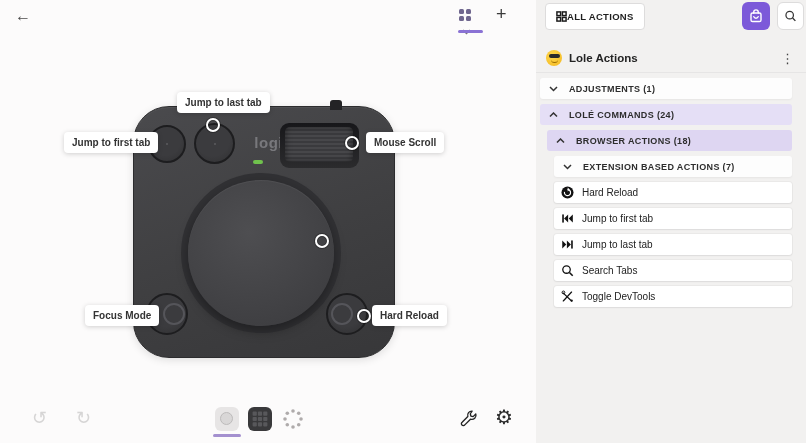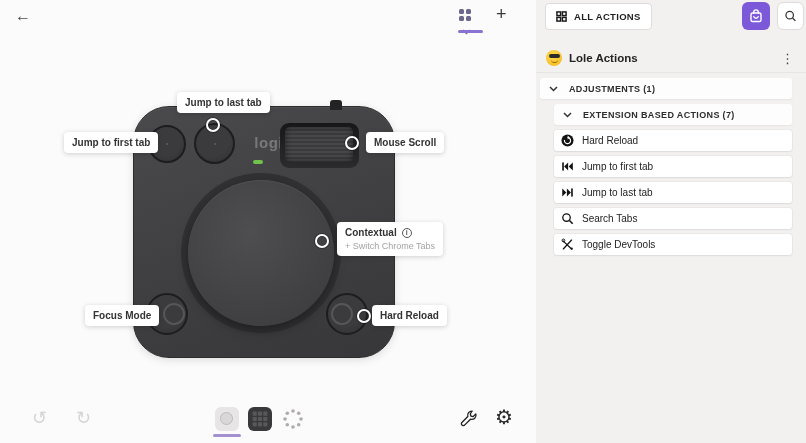--- a/index.html
+++ b/index.html
@@ -65,21 +65,21 @@
   .tg-dial{left:215px;background:#e7e5e5;}
   .tg-dial .c{position:absolute;left:5px;top:5px;width:13px;height:13px;border-radius:50%;background:#d9d7d7;border:1px solid #bdbbbb;}
   .tg-underline{position:absolute;left:213px;top:434px;width:28px;height:3px;border-radius:2px;background:#a490cf;}
   .tg-keypad{left:248px;background:#39393b;}
   .tg-ring{left:281px;background:transparent;}
   .wrench-btn{position:absolute;left:458px;top:409px;width:20px;height:20px;background:none;border:none;padding:0;cursor:pointer;}
   .gear-btn{position:absolute;left:489px;top:404px;font-size:20px;color:#2b2b2b;background:none;border:none;cursor:pointer;}
 
   
   .panel{position:absolute;left:536px;top:0;width:270px;height:443px;background:#f2f1f0;}
-  .all-actions-btn{position:absolute;left:9px;top:3px;height:27px;padding:0 10px;display:flex;align-items:center;gap:7px;
+  .all-actions-btn{position:absolute;left:9px;top:3px;height:27px;padding:0 10px;display:flex;align-items:center;
     background:#fff;border:1px solid #dddcdc;border-radius:4px;font-size:9.5px;font-weight:700;letter-spacing:.3px;color:#1f1f1f;cursor:pointer;}
   .store-btn{position:absolute;left:206px;top:2px;width:28px;height:28px;border-radius:6px;background:#7c59d9;border:none;
     display:flex;align-items:center;justify-content:center;cursor:pointer;}
   .search-btn{position:absolute;left:241px;top:2px;width:27px;height:28px;border-radius:6px;background:#fff;border:1px solid #dddcdc;
     display:flex;align-items:center;justify-content:center;cursor:pointer;}
   .profile-row{position:absolute;left:0;top:44px;width:270px;height:29px;display:flex;align-items:center;padding:0 10px;
     border-bottom:1px solid #e6e5e5;}
   .emoji{position:relative;width:16px;height:16px;border-radius:50%;background:radial-gradient(circle at 40% 35%,#ffd84d,#f3b71e);flex:0 0 auto;}
   .emoji .glasses{position:absolute;left:2.5px;top:4px;width:11px;height:4px;background:#2b2b2b;border-radius:2px;}
   .emoji .smile{position:absolute;left:4.5px;top:9px;width:7px;height:4px;border-bottom:1.6px solid #9c6b00;border-radius:0 0 7px 7px;}
@@ -148,27 +148,20 @@
     <div class="marker mk-jump-first"></div>
     <div class="marker mk-jump-last"></div>
     <div class="marker mk-mouse-scroll"></div>
     <div class="marker mk-contextual"></div>
     <div class="marker mk-focus-mode"></div>
     <div class="marker mk-hard-reload"></div>
 
     <div class="callout co-jump-last">Jump to last tab</div>
     <div class="callout co-jump-first">Jump to first tab</div>
     <div class="callout co-mouse-scroll">Mouse Scroll</div>
-    <div class="callout co-contextual">
-      <div class="row1">
-        <span>Contextual</span>
-        <span class="info-i">i</span>
-      </div>
-      <div class="sub">+ Switch Chrome Tabs</div>
-    </div>
     <div class="callout co-focus-mode">Focus Mode</div>
     <div class="callout co-hard-reload">Hard Reload</div>
 
     <button class="undo">↺</button>
     <button class="redo">↻</button>
 
     <div class="toggle tg-dial">
         <span class="c"></span>
       </div>
     <div class="tg-underline"></div>
@@ -252,21 +245,33 @@
 
     <div class="tree">
 
       <div class="trow">
         <svg class="chev" width="9" height="6" viewBox="0 0 9 6">
             <polyline points="1,1 4.5,4.5 8,1" fill="none" stroke="#333" stroke-width="1.5"></polyline>
           </svg>
         <span>ADJUSTMENTS (1)</span>
       </div>
 
-
+      <div class="trow lav1">
+        <svg class="chev" width="9" height="6" viewBox="0 0 9 6">
+            <polyline points="1,4.5 4.5,1 8,4.5" fill="none" stroke="#333" stroke-width="1.5"></polyline>
+          </svg>
+        <span>LOLÉ COMMANDS (24)</span>
+      </div>
+
+      <div class="trow lvl1 lav2">
+        <svg class="chev" width="9" height="6" viewBox="0 0 9 6">
+            <polyline points="1,4.5 4.5,1 8,4.5" fill="none" stroke="#333" stroke-width="1.5"></polyline>
+          </svg>
+        <span>BROWSER ACTIONS (18)</span>
+      </div>
 
       <div class="trow lvl2">
         <svg class="chev" width="9" height="6" viewBox="0 0 9 6">
             <polyline points="1,1 4.5,4.5 8,1" fill="none" stroke="#333" stroke-width="1.5"></polyline>
           </svg>
         <span>EXTENSION BASED ACTIONS (7)</span>
       </div>
 
       <div class="item">
         <svg width="13" height="13" viewBox="0 0 16 16">

